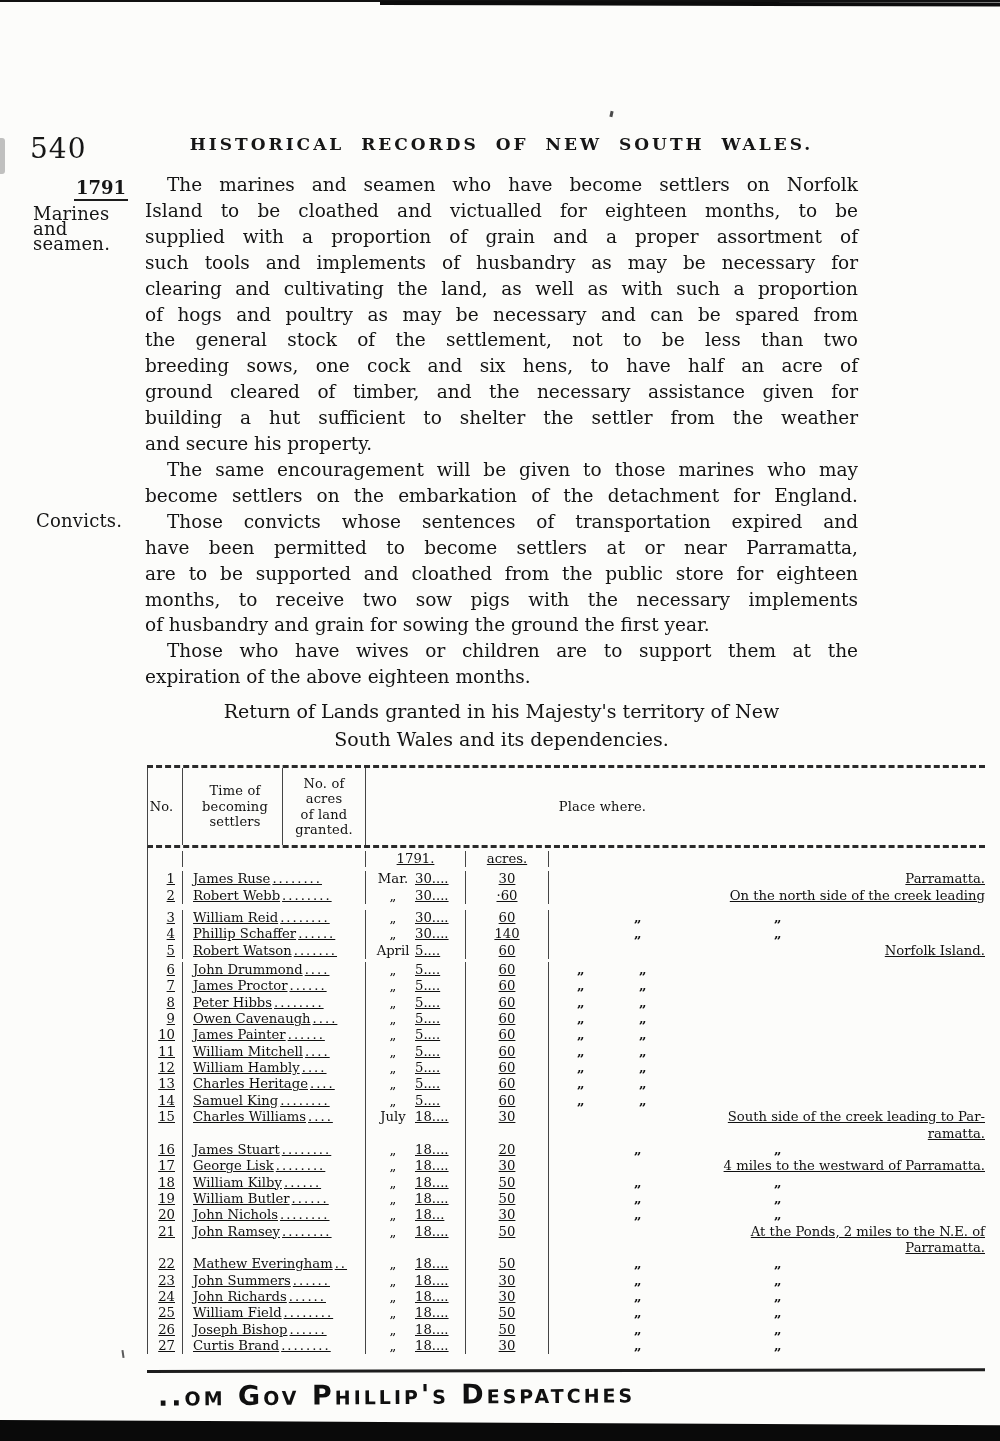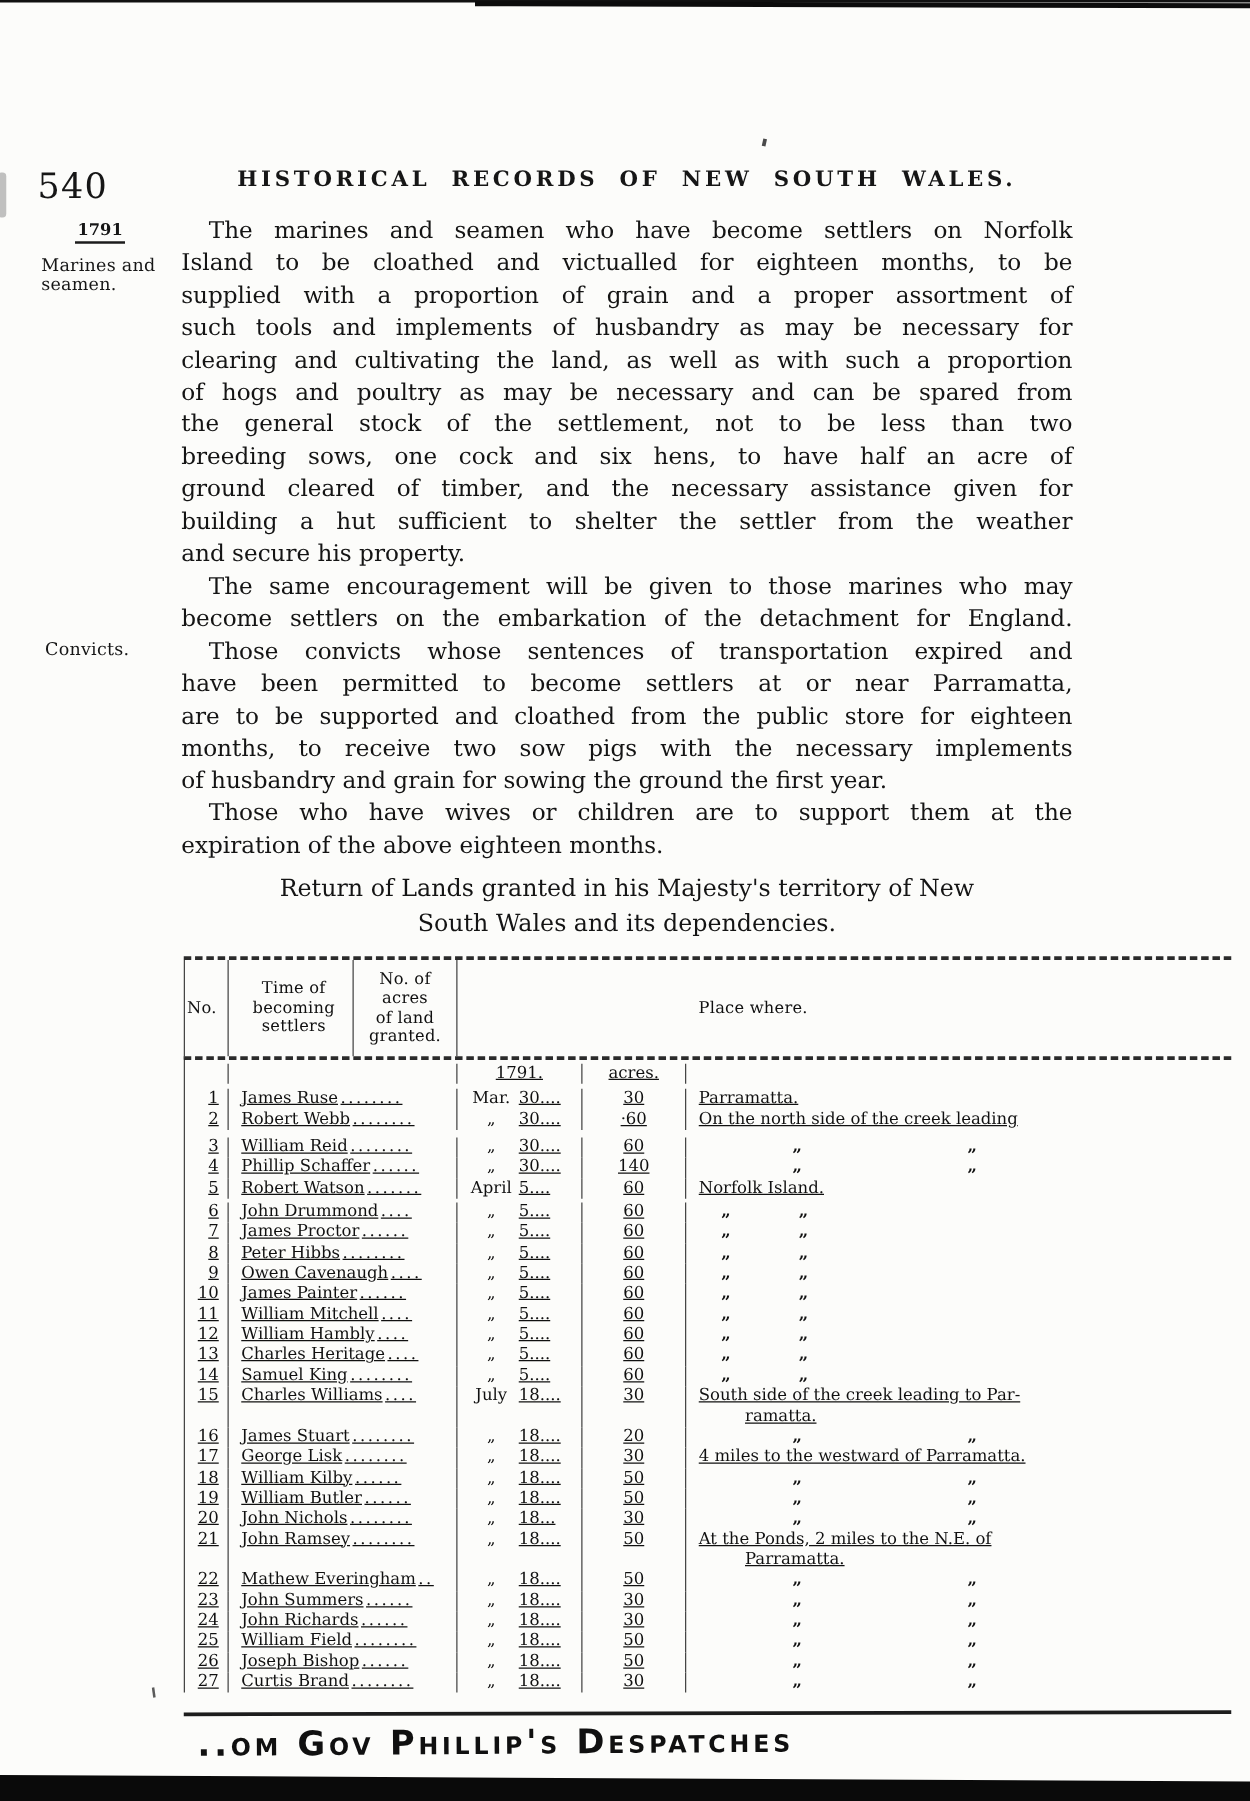--- a/index.html
+++ b/index.html
@@ -21,23 +21,23 @@
   .art-dot2     { position:absolute; left:122px; top:1350px; width:2px; height:8px; background:#5a5a5a; transform:rotate(-8deg); }
 
   
   .pageno { position:absolute; left:30px; top:132px; font-size:28px; letter-spacing:1px; }
   .runhead {
     position:absolute; left:145px; top:134px; width:713px;
     text-align:center; font-size:17px; font-weight:bold;
     letter-spacing:3px; word-spacing:8px; white-space:nowrap;
   }
   
-  .mn-year { position:absolute; left:60px; top:177px; font-size:13px; font-weight:bold;
+  .mn-year { position:absolute; left:74px; top:177px; font-size:18px; font-weight:bold;
              border-bottom:2px solid #1c1c1c; padding:0 2px 1px 2px; }
-  .mn-small { position:absolute; font-size:14px; line-height:15px; letter-spacing:.2px; }
+  .mn-small { position:absolute; font-size:18px; line-height:15px; letter-spacing:.2px; }
   .mn-marines { left:33px; top:206px; width:110px; }
   .mn-convicts { left:36px; top:513px; }
 
   
   .bodytext { position:absolute; left:145px; top:172px; width:713px;
               font-size:18.5px; line-height:25.9px; color:#141414; }
   .bline { text-align:justify; text-align-last:justify; }
   .bline.first { text-indent:22px; }
   .bline.last { text-align-last:left; }
   .bline.lastfull { text-align-last:justify; }
@@ -52,21 +52,21 @@
   .thead { display:flex; height:80px; border-bottom:3px dashed #2b2b2b; border-left:1px solid #454545; }
   .hcell { display:flex; flex-direction:column; align-items:center; justify-content:center;
            font-size:13px; line-height:15.5px; text-align:center; letter-spacing:.2px; }
   .tbodyx { border-left:1px solid #454545; padding-top:3px;text-decoration:underline; }
   .trow { display:flex; align-items:flex-start; line-height:16.35px; }
   .cell { flex:none; }
   .c-no    { width:35px;  border-right:1px solid #454545; text-align:right; padding-right:7px; align-self:stretch; }
   .c-name  { width:183px; border-right:1px solid #454545; padding-left:10px; white-space:nowrap; overflow:hidden; align-self:stretch; }
   .c-time  { width:100px; border-right:1px solid #454545; padding-left:5px; white-space:nowrap; align-self:stretch; }
   .c-acres { width:83px;  border-right:1px solid #454545; text-align:center; align-self:stretch; }
-  .c-place { flex:1 1 auto; position:relative; }
+  .c-place { flex:1 1 auto; position:relative;text-align:right; }
   .thead .c-place { padding-right:146px; }
   .units { margin-bottom:4px; }
   .units .c-time { text-align:center; padding-left:0; }
   .mon { display:inline-block; width:44px; text-align:center; }
   .ldr { letter-spacing:2px; padding-left:2px; }
   .pl  { padding-left:10px; white-space:nowrap; }
   .pl.ind { padding-left:47px; }
   .dit { position:absolute; top:0; font-weight:bold; }
   .ditto-near .d1 { left:28px; } .ditto-near .d2 { left:90px; }
   .ditto-far  .d1 { left:85px; } .ditto-far  .d2 { left:225px; }

